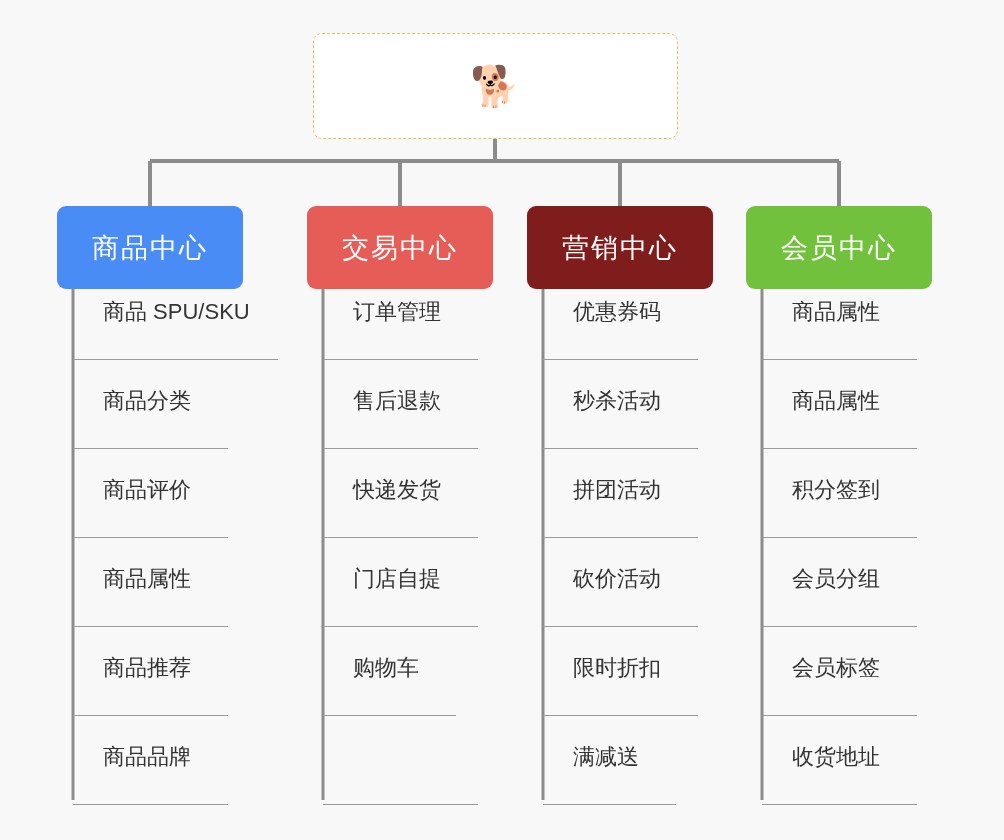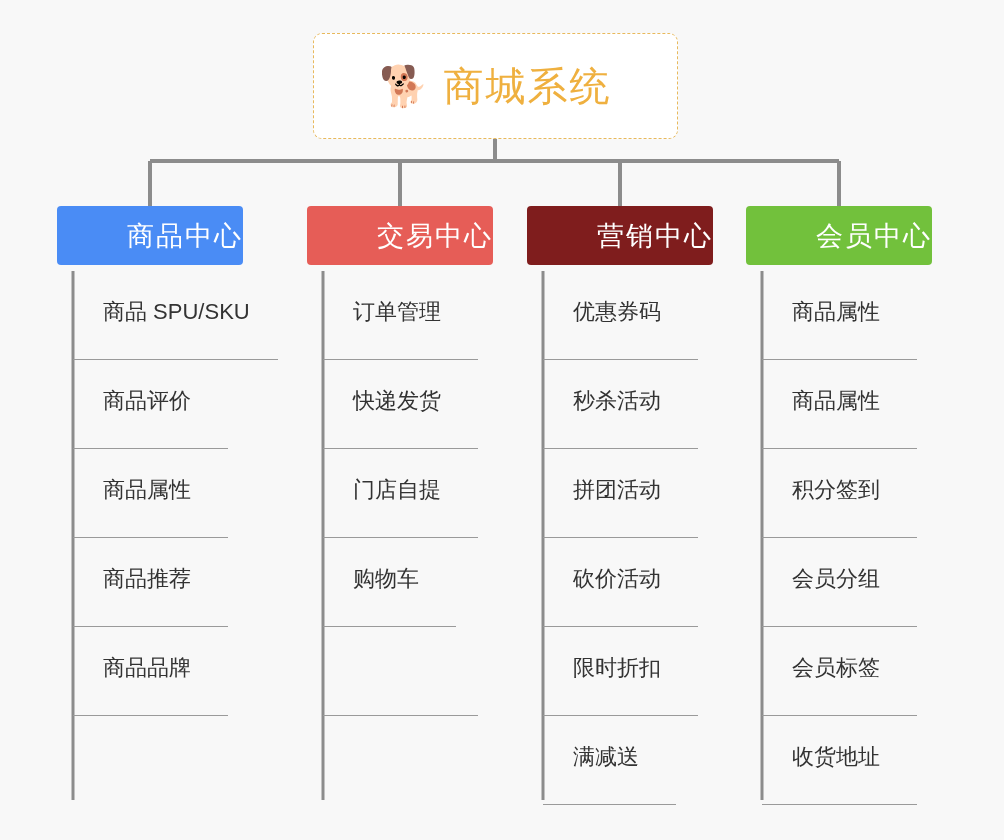--- a/index.html
+++ b/index.html
@@ -64,25 +64,25 @@
     white-space: nowrap;
   }
 
   
   .category-column {
     position: absolute;
     top: 206px;
   }
   .category-header {
     box-sizing: border-box;
-    height: 59px;
-    border-radius: 4px;
+    height: 83px;
+    border-radius: 9px;
     display: flex;
     align-items: center;
-    justify-content: flex-end;
+    justify-content: center;
     color: #ffffff;
     font-size: 27px;
     letter-spacing: 2px;
     white-space: nowrap;
   }
 
   
   .leaf-list {
     position: absolute;
     top: 65px;
@@ -135,34 +135,37 @@
 
       <line x1="73" y1="271" x2="73" y2="800" stroke="#8c8c8c"></line>
       <line x1="323" y1="271" x2="323" y2="800" stroke="#8c8c8c"></line>
       <line x1="543" y1="271" x2="543" y2="800" stroke="#8c8c8c"></line>
       <line x1="762" y1="271" x2="762" y2="800" stroke="#8c8c8c"></line>
     </g>
   </svg>
 
   <div id="root-node" style="background: rgb(255, 255, 255); border-color: rgb(232, 185, 92);">
     <span class="root-emoji">🐕</span>
-    <span class="root-title" style="color: rgb(239, 176, 63);">商城系统</span>
   </div>
 
   <div id="category-columns">
       <div class="category-column" style="left: 57px; width: 186px;">
         <div class="category-header" style="background: rgb(74, 140, 245); width: 186px;">
           <span>商品中心</span>
         </div>
         <ul class="leaf-list">
           <li class="leaf-item">
             <span class="leaf-label">商品 SPU/SKU</span>
             <span class="leaf-underline" style="width: 205px; background: rgb(154, 154, 154);"></span>
           </li>
           <li class="leaf-item">
+            <span class="leaf-label">商品分类</span>
+            <span class="leaf-underline" style="width: 155px; background: rgb(154, 154, 154);"></span>
+          </li>
+          <li class="leaf-item">
             <span class="leaf-label">商品评价</span>
             <span class="leaf-underline" style="width: 155px; background: rgb(154, 154, 154);"></span>
           </li>
           <li class="leaf-item">
             <span class="leaf-label">商品属性</span>
             <span class="leaf-underline" style="width: 155px; background: rgb(154, 154, 154);"></span>
           </li>
           <li class="leaf-item">
             <span class="leaf-label">商品推荐</span>
             <span class="leaf-underline" style="width: 155px; background: rgb(154, 154, 154);"></span>
@@ -176,20 +179,24 @@
       <div class="category-column" style="left: 307px; width: 186px;">
         <div class="category-header" style="background: rgb(230, 93, 87); width: 186px;">
           <span>交易中心</span>
         </div>
         <ul class="leaf-list">
           <li class="leaf-item">
             <span class="leaf-label">订单管理</span>
             <span class="leaf-underline" style="width: 155px; background: rgb(154, 154, 154);"></span>
           </li>
           <li class="leaf-item">
+            <span class="leaf-label">售后退款</span>
+            <span class="leaf-underline" style="width: 155px; background: rgb(154, 154, 154);"></span>
+          </li>
+          <li class="leaf-item">
             <span class="leaf-label">快递发货</span>
             <span class="leaf-underline" style="width: 155px; background: rgb(154, 154, 154);"></span>
           </li>
           <li class="leaf-item">
             <span class="leaf-label">门店自提</span>
             <span class="leaf-underline" style="width: 155px; background: rgb(154, 154, 154);"></span>
           </li>
           <li class="leaf-item">
             <span class="leaf-label">购物车</span>
             <span class="leaf-underline" style="width: 133px; background: rgb(154, 154, 154);"></span>

